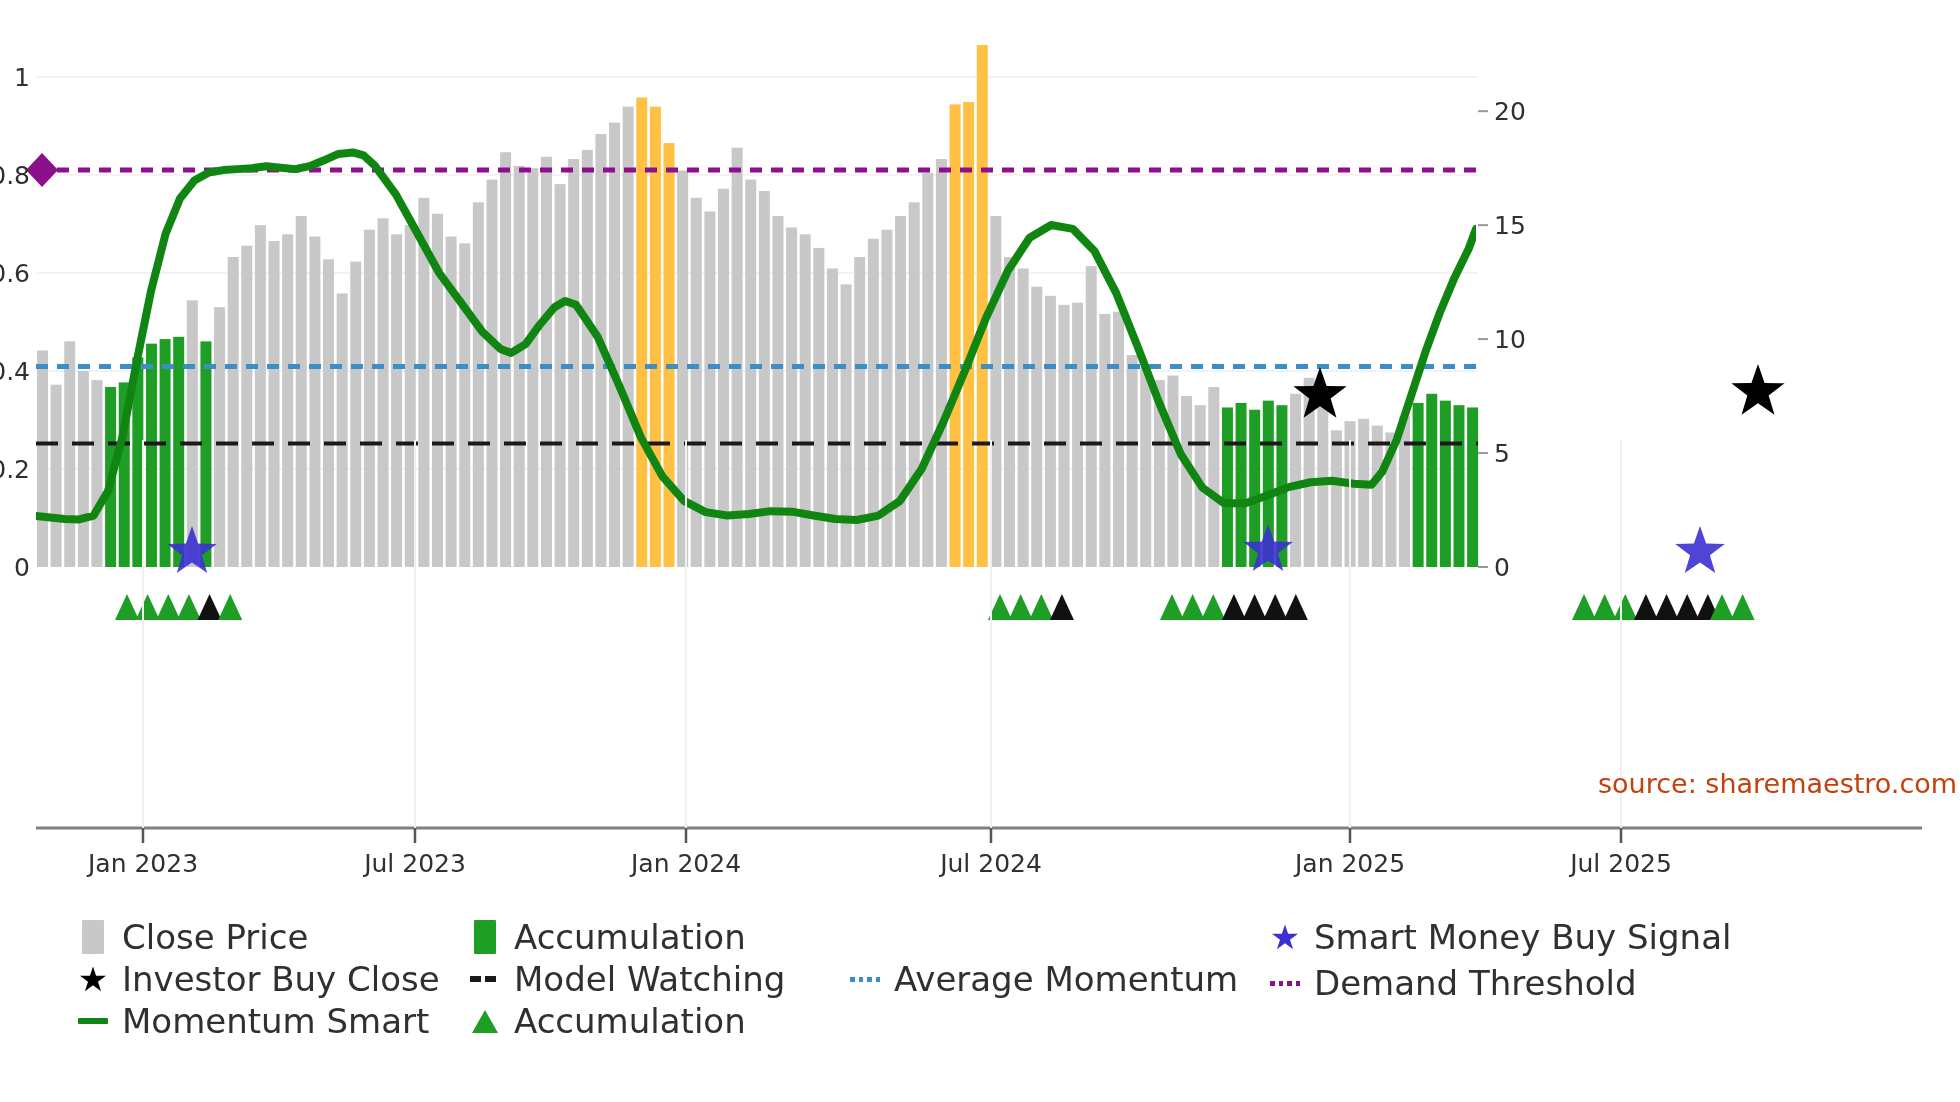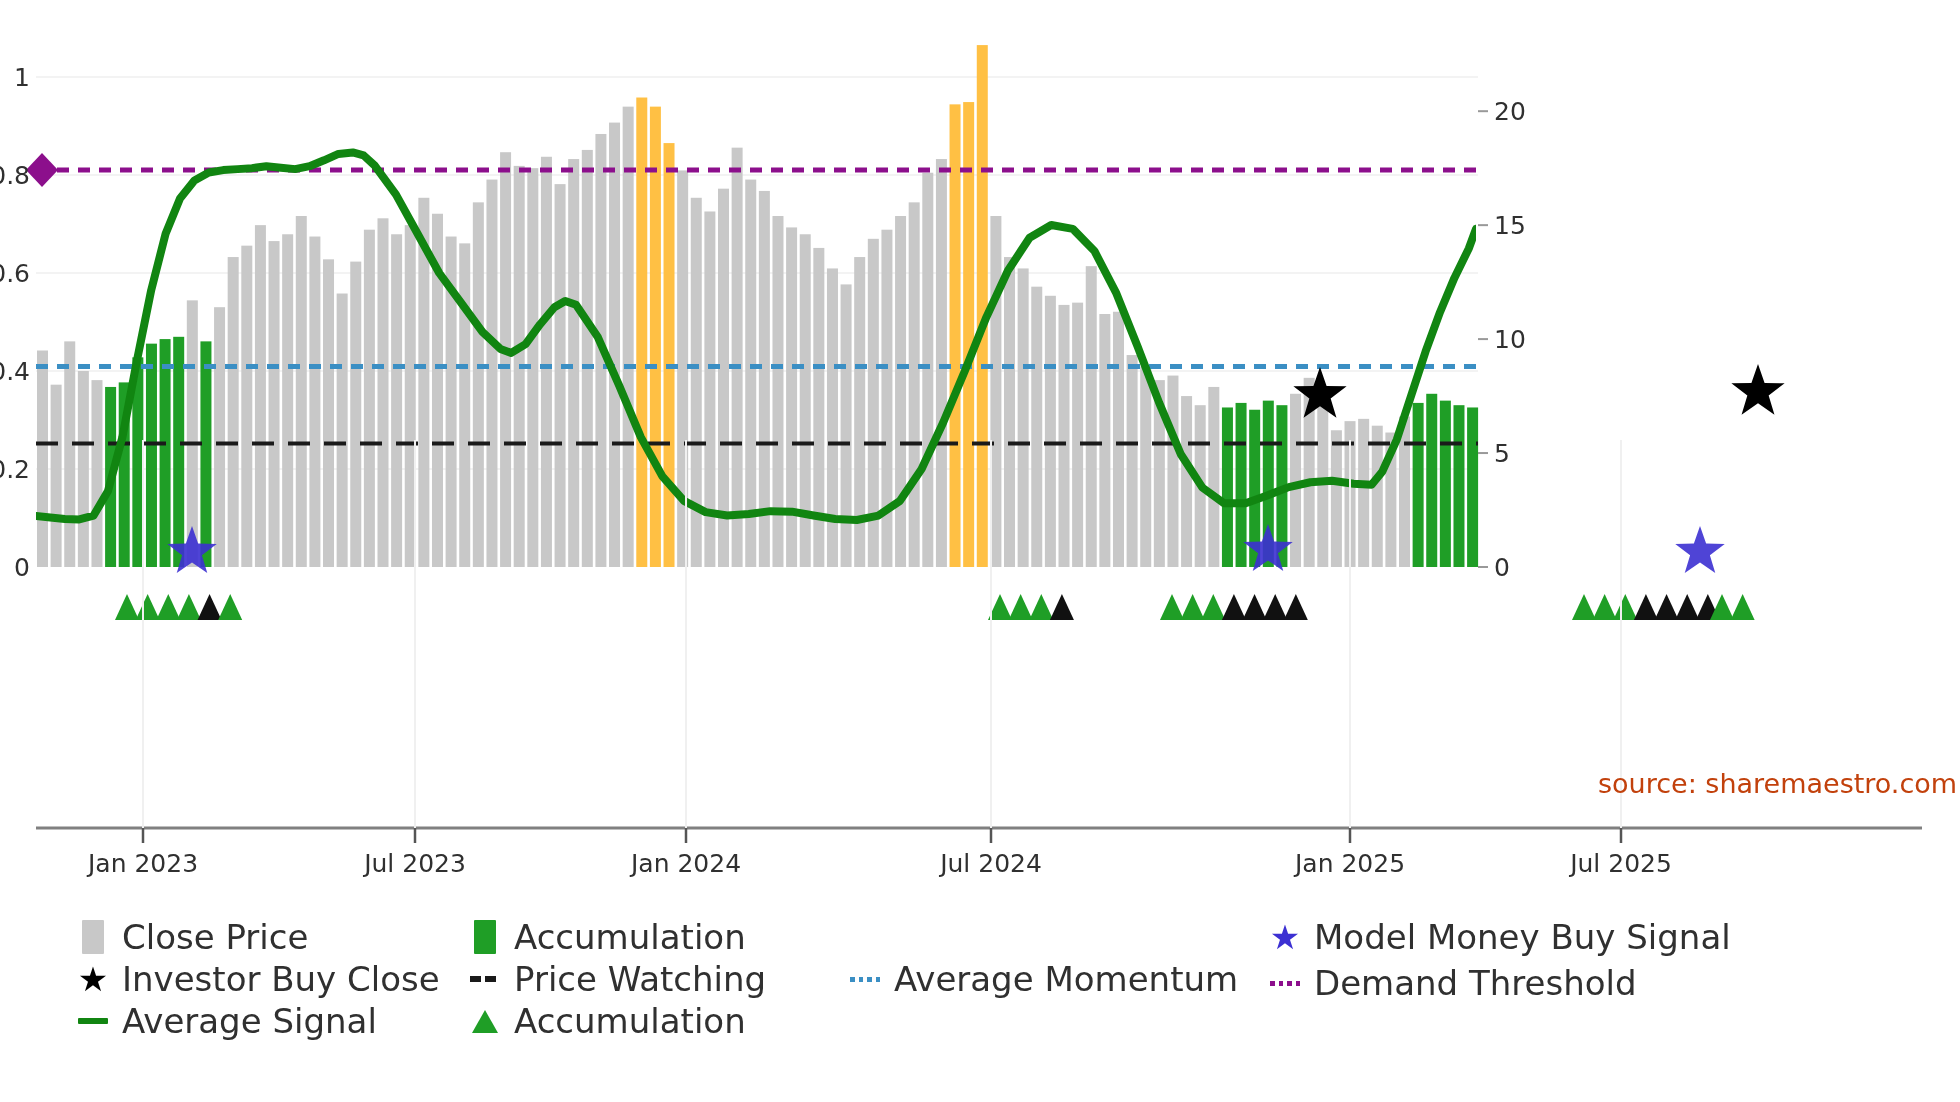--- a/index.html
+++ b/index.html
@@ -262,38 +262,38 @@
         <span class="lg-item">
           <span class="sw">
             <span class="sw-bar" style="background:#1f9e26"></span>
           </span>
           <span class="legend-text">Accumulation</span>
         </span>
       </div>
       <div class="lg-row" style="left: 1192px; top: 0px;">
         <span class="lg-item">
           <span class="sw star-g" style="color:#3c30d2">★</span>
-          <span class="legend-text">Model Money Buy Signal</span>
+          <span class="legend-text">Smart Money Buy Signal</span>
         </span>
       </div>
       <div class="lg-row" style="left: 0px; top: 42px;">
         <span class="lg-item">
           <span class="sw star-g" style="color:#000000">★</span>
           <span class="legend-text">Investor Buy Close</span>
         </span>
       </div>
       <div class="lg-row" style="left: 392px; top: 42px;">
         <span class="lg-item">
           <span class="sw">
             <span class="sw-dash">
               <i style="background:#1a1a1a"></i>
               <i style="background:#1a1a1a"></i>
             </span>
           </span>
-          <span class="legend-text">Price Watching</span>
+          <span class="legend-text">Model Watching</span>
         </span>
       </div>
       <div class="lg-row" style="left: 772px; top: 42px;">
         <span class="lg-item">
           <span class="sw">
             <span class="sw-dot">
               <i style="background:#3b8fc4"></i>
               <i style="background:#3b8fc4"></i>
               <i style="background:#3b8fc4"></i>
               <i style="background:#3b8fc4"></i>
@@ -313,21 +313,21 @@
             </span>
           </span>
           <span class="legend-text">Demand Threshold</span>
         </span>
       </div>
       <div class="lg-row" style="left: 0px; top: 84px;">
         <span class="lg-item">
           <span class="sw">
             <span class="sw-line" style="background:#118511"></span>
           </span>
-          <span class="legend-text">Average Signal</span>
+          <span class="legend-text">Momentum Smart</span>
         </span>
       </div>
       <div class="lg-row" style="left: 392px; top: 84px;">
         <span class="lg-item">
           <span class="sw">
             <svg width="28" height="26">
               <polygon points="14,2 27,25 1,25" fill="#1f9e26"></polygon>
             </svg>
           </span>
           <span class="legend-text">Accumulation</span>

